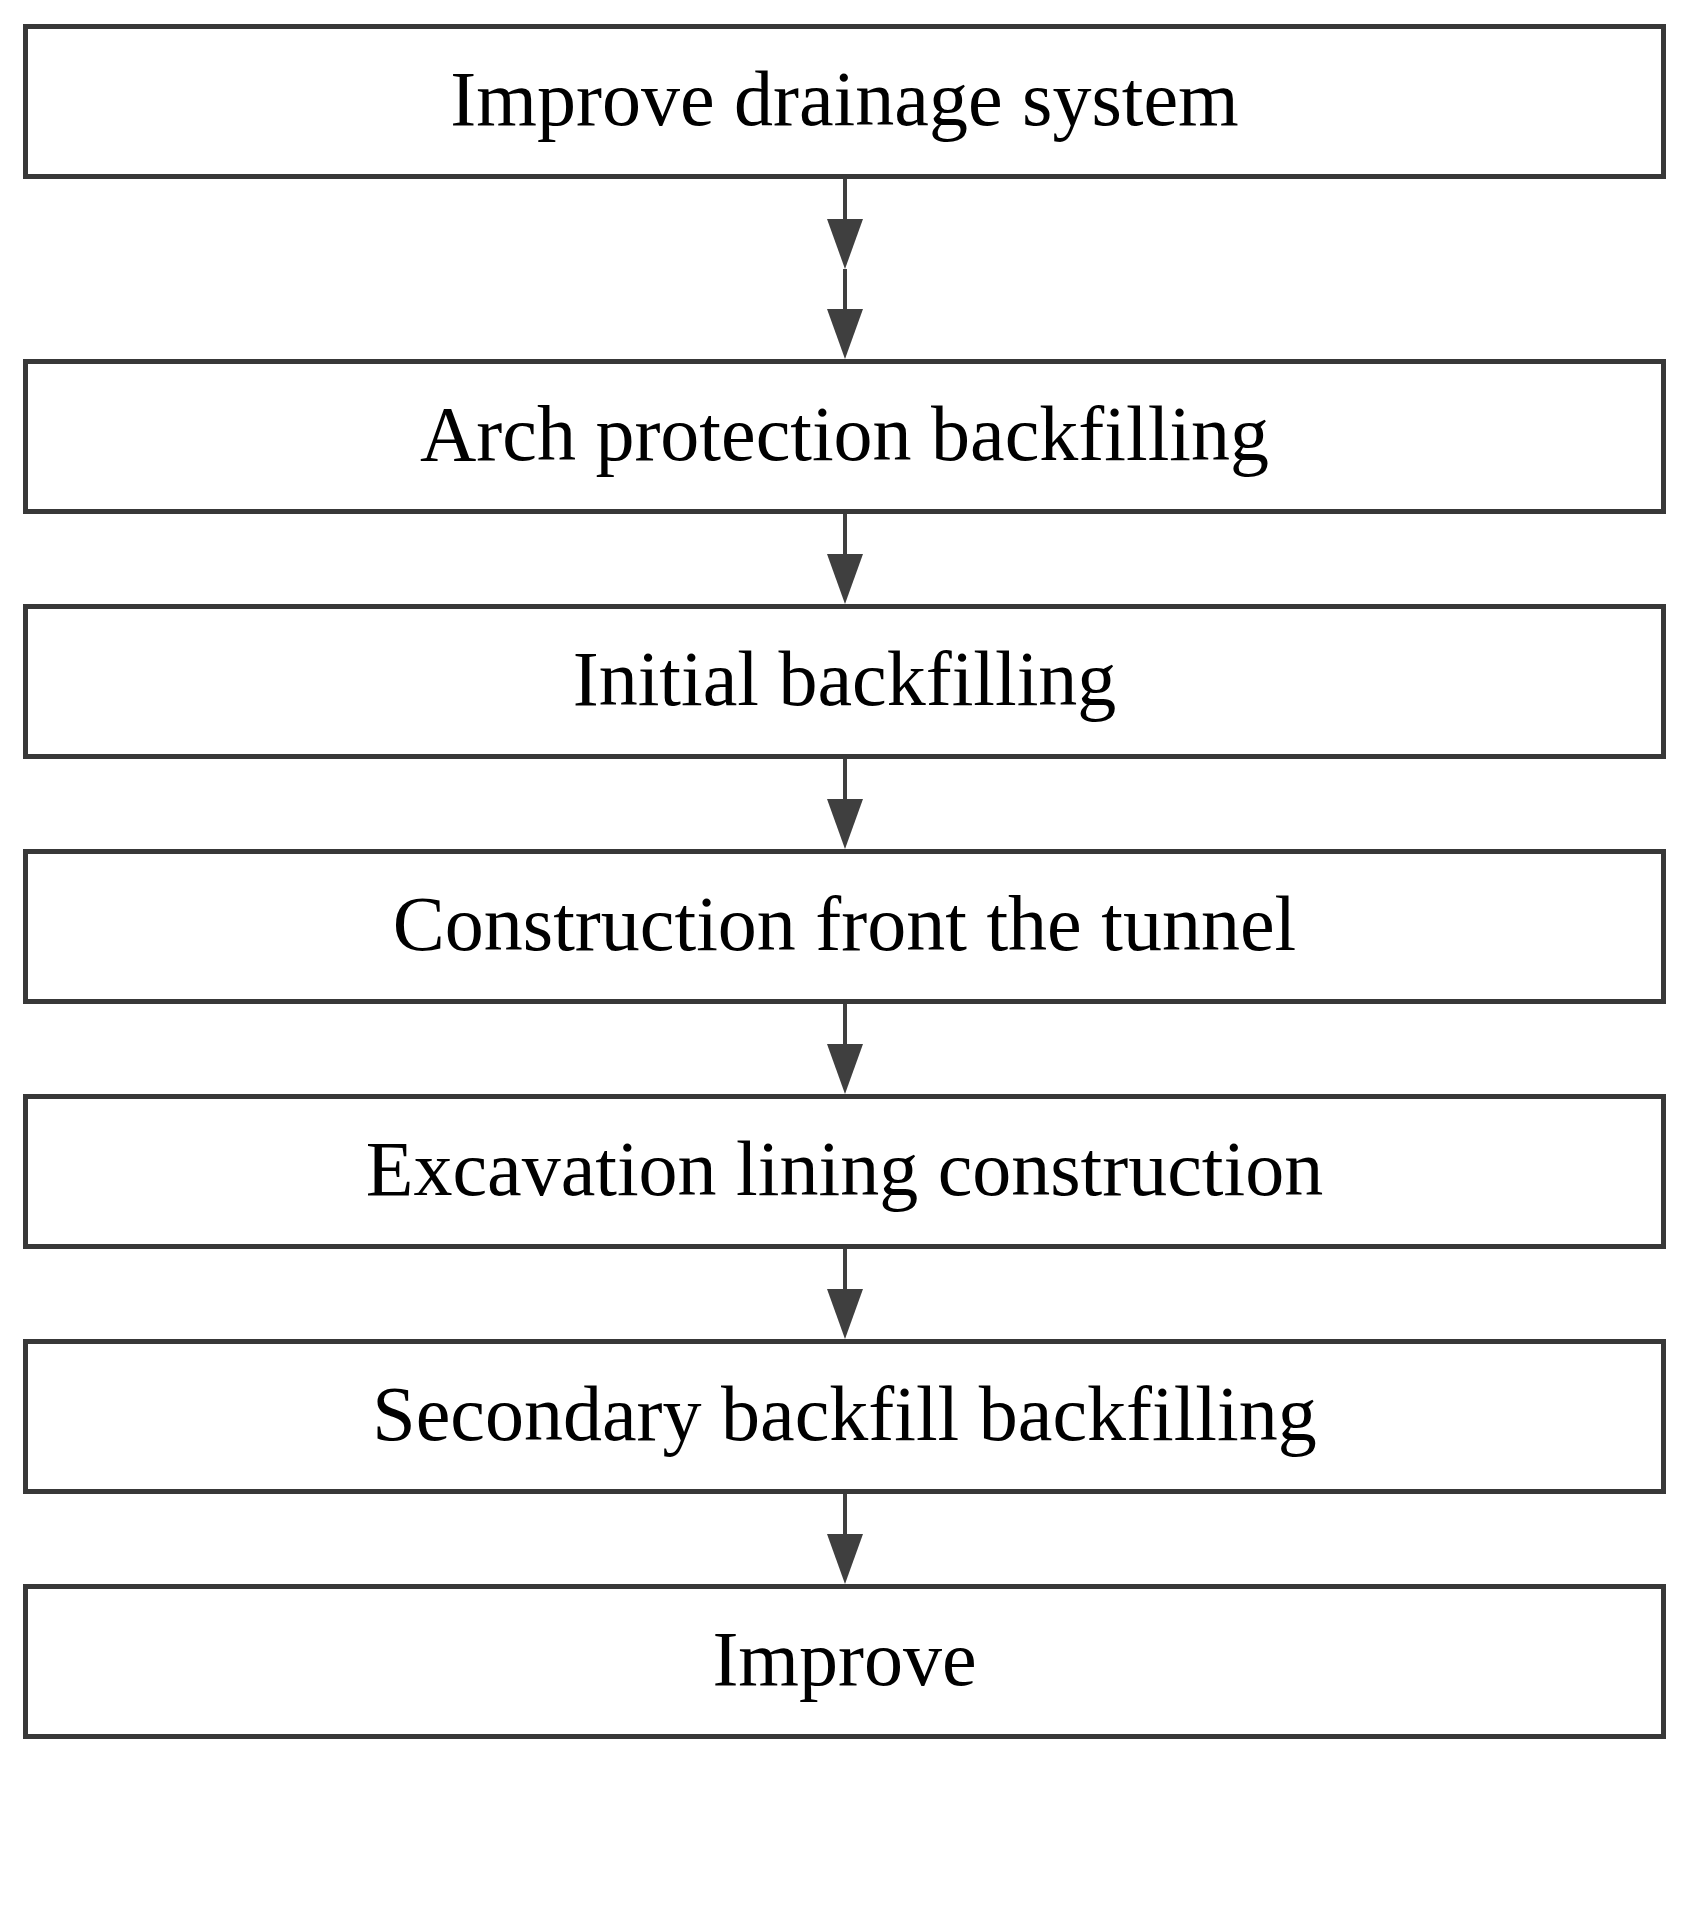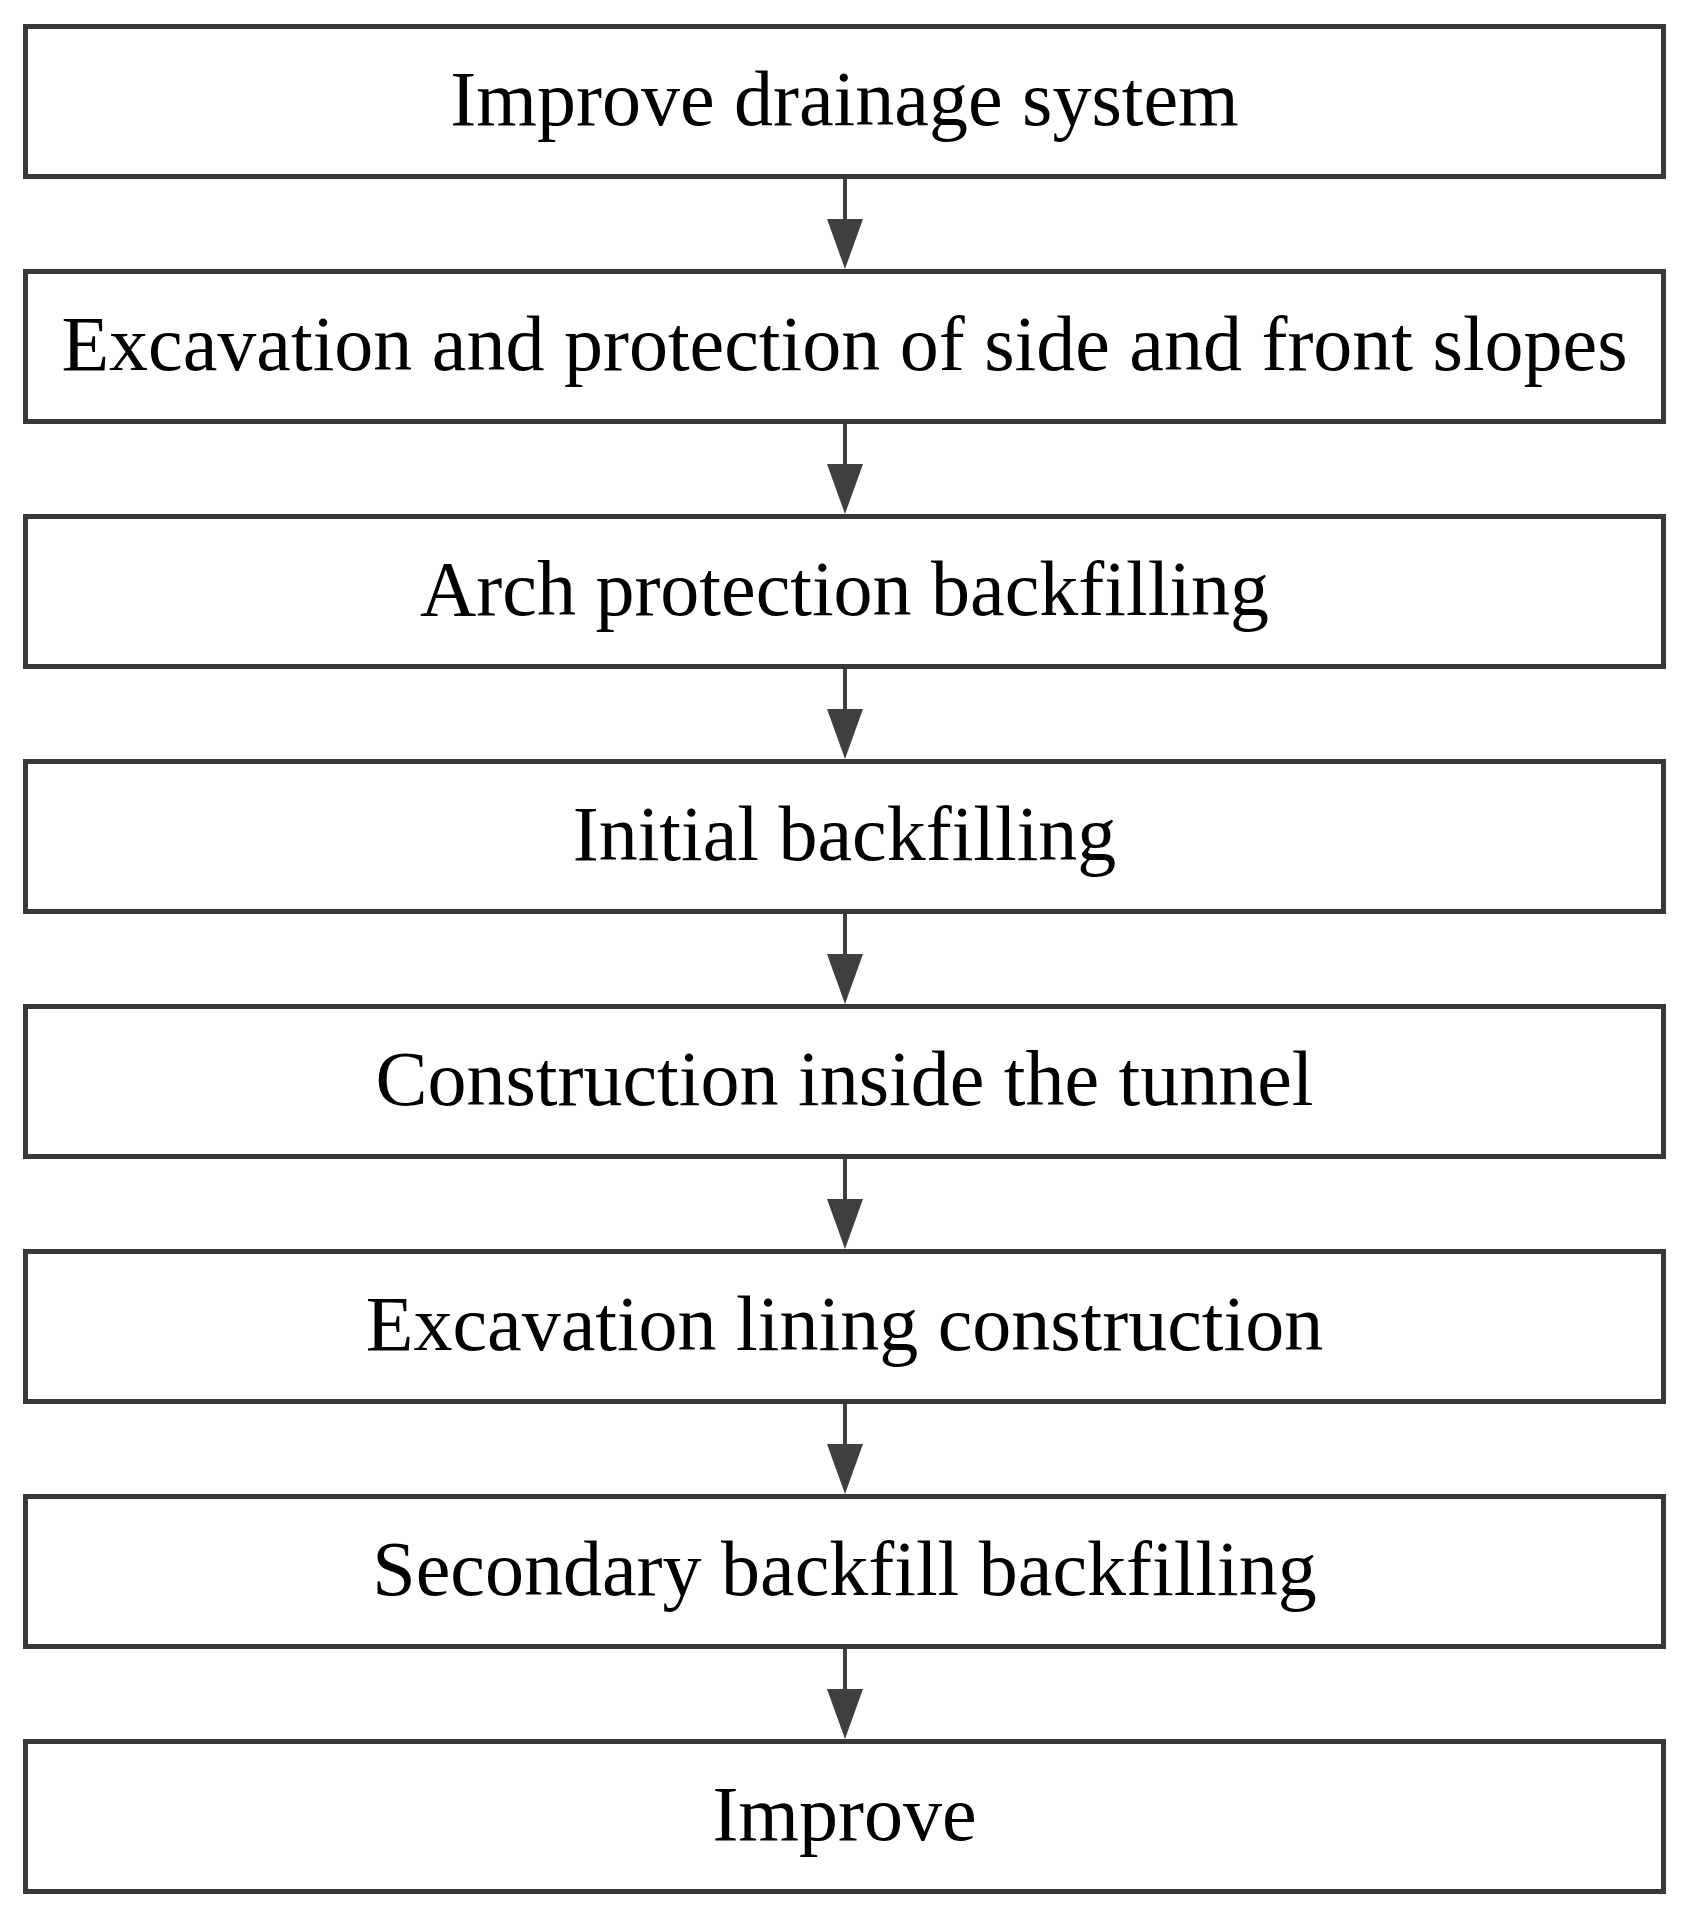--- a/index.html
+++ b/index.html
@@ -66,23 +66,20 @@
 
   <div class="flow-box">
     <span class="label">Improve drainage system</span>
   </div>
 
   <div class="flow-arrow">
     <div class="stem"></div>
     <div class="head"></div>
   </div>
 
-  <div class="flow-box">
-    <span class="label">Excavation and protection of side and front slopes</span>
-  </div>
 
   <div class="flow-arrow">
     <div class="stem"></div>
     <div class="head"></div>
   </div>
 
   <div class="flow-box">
     <span class="label">Arch protection backfilling</span>
   </div>
 
@@ -94,21 +91,21 @@
   <div class="flow-box">
     <span class="label">Initial backfilling</span>
   </div>
 
   <div class="flow-arrow">
     <div class="stem"></div>
     <div class="head"></div>
   </div>
 
   <div class="flow-box">
-    <span class="label">Construction inside the tunnel</span>
+    <span class="label">Construction front the tunnel</span>
   </div>
 
   <div class="flow-arrow">
     <div class="stem"></div>
     <div class="head"></div>
   </div>
 
   <div class="flow-box">
     <span class="label">Excavation lining construction</span>
   </div>

